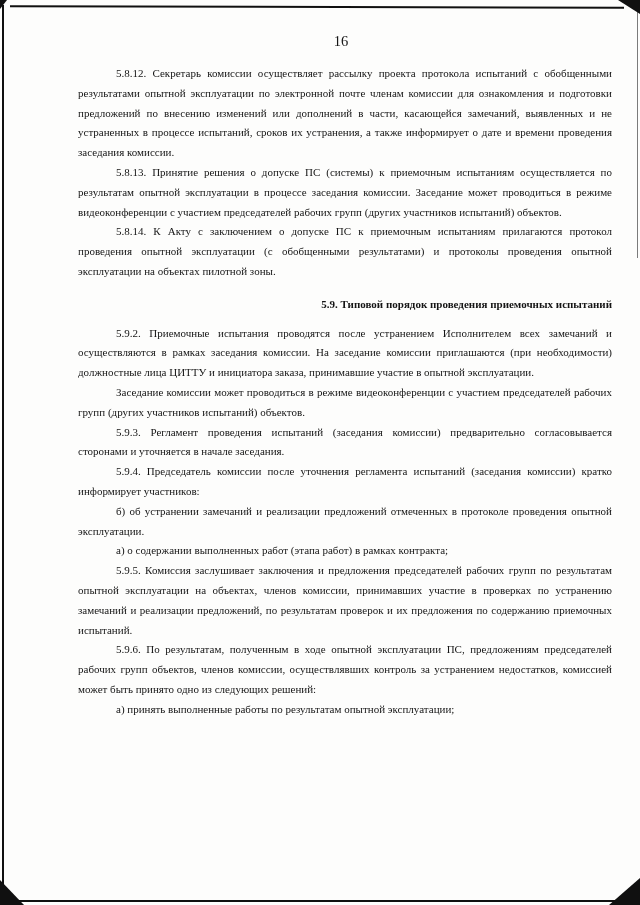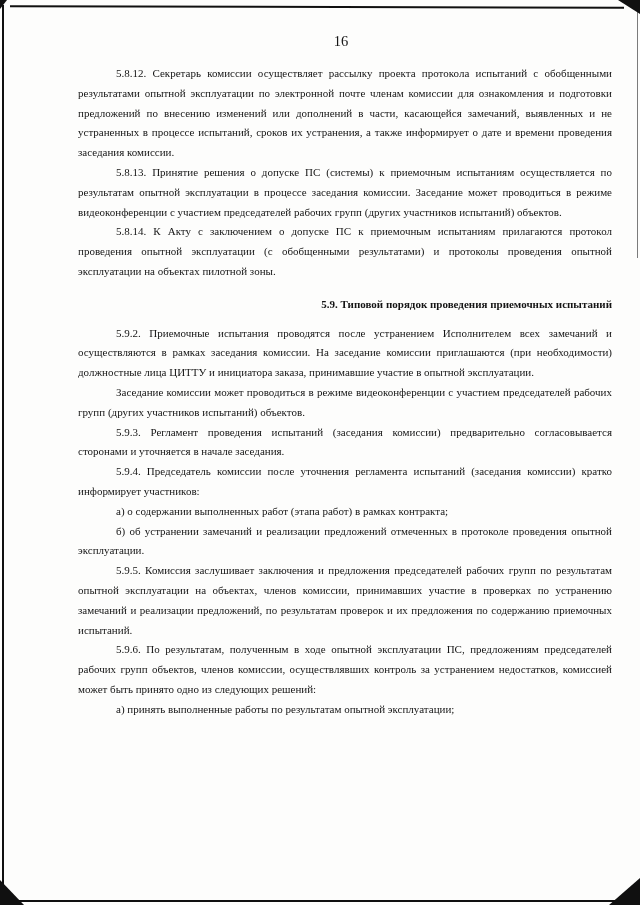--- a/index.html
+++ b/index.html
@@ -78,21 +78,21 @@
 
     <div class="body-text">
         <p>5.8.12. Секретарь комиссии осуществляет рассылку проекта протокола испытаний с обобщенными результатами опытной эксплуатации по электронной почте членам комиссии для ознакомления и подготовки предложений по внесению изменений или дополнений в части, касающейся замечаний, выявленных и не устраненных в процессе испытаний,  сроков их устранения, а также информирует о дате и времени проведения заседания комиссии.</p>
         <p>5.8.13. Принятие решения о допуске ПС (системы) к приемочным испытаниям осуществляется по результатам опытной эксплуатации в процессе заседания комиссии. Заседание может проводиться в режиме видеоконференции с участием председателей рабочих групп (других участников испытаний) объектов.</p>
         <p>5.8.14. К Акту с заключением о допуске ПС к приемочным испытаниям прилагаются протокол проведения опытной эксплуатации (с обобщенными результатами) и протоколы проведения опытной эксплуатации на объектах пилотной зоны.</p>
         <p class="heading">5.9. Типовой порядок проведения приемочных испытаний</p>
         <p>5.9.2. Приемочные испытания проводятся после устранением Исполнителем всех замечаний и осуществляются в рамках заседания комиссии. На заседание комиссии приглашаются (при необходимости) должностные лица ЦИТТУ и инициатора заказа, принимавшие участие в опытной эксплуатации.</p>
         <p>Заседание комиссии может проводиться в режиме видеоконференции с участием председателей рабочих групп (других участников испытаний) объектов.</p>
         <p>5.9.3. Регламент проведения испытаний (заседания комиссии) предварительно согласовывается сторонами и уточняется в начале заседания.</p>
         <p>5.9.4. Председатель комиссии после уточнения регламента испытаний (заседания комиссии) кратко информирует участников:</p>
+        <p>б) об устранении замечаний и реализации предложений отмеченных в протоколе проведения опытной эксплуатации.</p>
         <p>а) о содержании выполненных работ (этапа работ) в рамках контракта;</p>
-        <p>б) об устранении замечаний и реализации предложений отмеченных в протоколе проведения опытной эксплуатации.</p>
         <p>5.9.5. Комиссия заслушивает заключения и предложения председателей рабочих групп по результатам опытной эксплуатации на объектах, членов комиссии, принимавших участие в проверках по устранению замечаний и реализации предложений, по результатам проверок и их предложения по содержанию приемочных испытаний.</p>
         <p>5.9.6. По результатам, полученным в ходе опытной эксплуатации ПС, предложениям председателей рабочих групп объектов, членов комиссии, осуществлявших контроль за устранением недостатков, комиссией может быть принято одно из следующих решений:</p>
         <p>а) принять выполненные работы по результатам опытной эксплуатации;</p>
       </div>
   </div>
 
 </div>
 
 </body></html>

